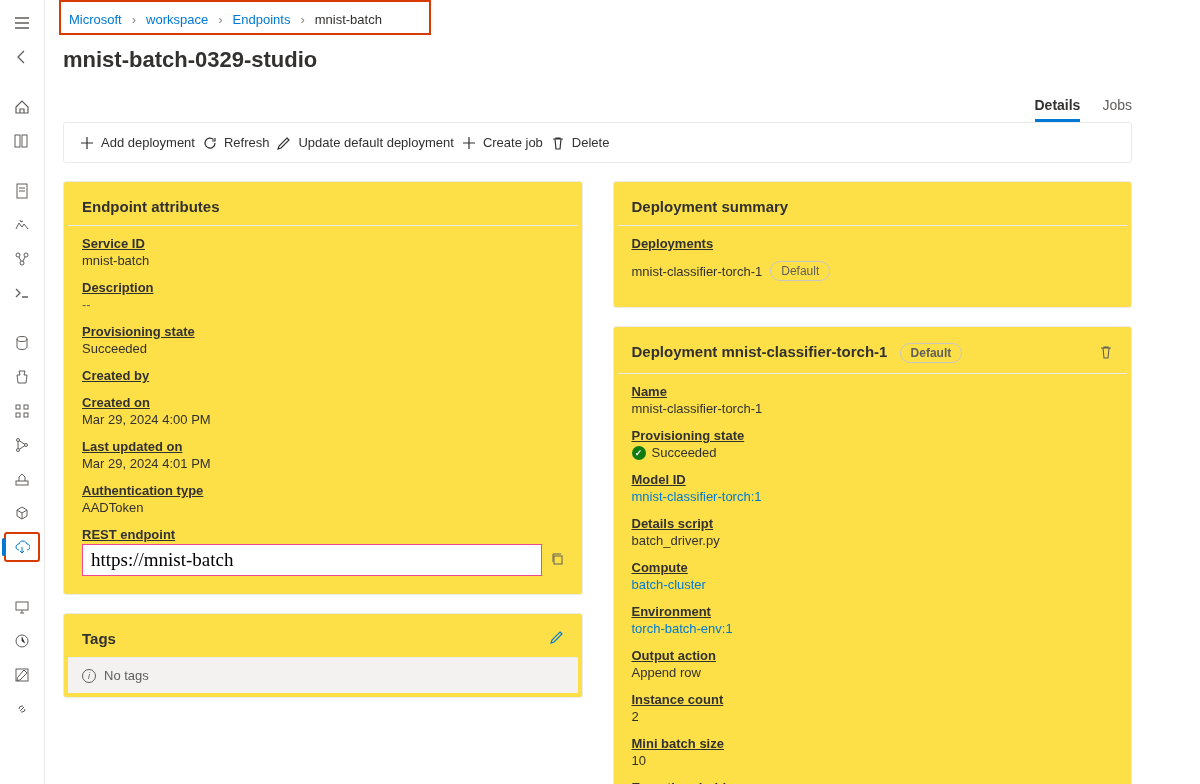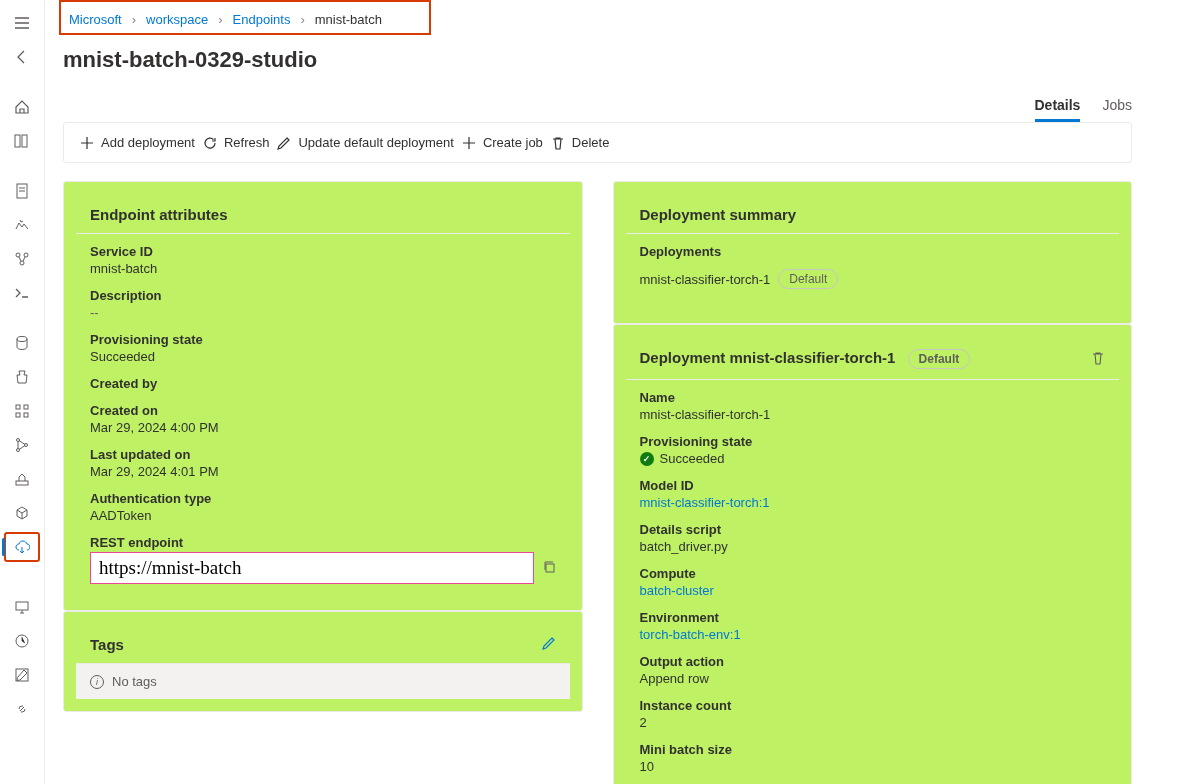--- a/index.html
+++ b/index.html
@@ -36,29 +36,29 @@
   
   
   .toolbar { display: flex; gap: 8px; padding: 12px 16px; margin-bottom: 18px; border: 1px solid #edebe9; border-radius: 3px; }
   .toolbar-btn { display: flex; align-items: center; gap: 7px; color: #323130; cursor: pointer; font-size: 13px; }
   .toolbar-btn svg { width: 14px; height: 14px; }
   
   
   .grid { display: grid; grid-template-columns: 1fr 1fr; gap: 30px; align-items: start; }
   
   
-  .card { border: 1px solid #edebe9; border-radius: 3px; padding: 12px; background: #bef264; }
+  .card { border: 1px solid #edebe9; border-radius: 3px; padding: 4px; margin-bottom: 18px; background: #fde047; }
   .card-title { font-size: 15px; font-weight: 600; padding: 12px 14px 10px 14px; border-bottom: 1px solid #edebe9; }
   .card-body { padding: 10px 14px 14px 14px; }
   .card-header-row { display: flex; align-items: center; justify-content: space-between; padding: 12px 14px 10px 14px; border-bottom: 1px solid #edebe9; }
   .card-header-row .card-title-text { font-size: 15px; font-weight: 600; }
   
   
   .attr { margin-bottom: 12px; }
-  .attr-label { font-weight: 600; font-size: 13px; margin-bottom: 2px; }
+  .attr-label { font-weight: 600; font-size: 13px; margin-bottom: 2px; text-decoration: underline; }
   .attr-value { font-size: 13px; color: #323130; }
   .attr-value.link { color: #0078d4; cursor: pointer; }
   .attr-value.empty { color: #605e5c; }
   .rest-row { display: flex; align-items: center; gap: 8px; }
   .rest-input { flex: 1; padding: 4px 8px; border: 1px solid #ec4899; font-size: 19px; font-family: Liberation Serif, serif; }
   .copy-icon { cursor: pointer; color: #605e5c; }
   
   .badge { display: inline-block; border: 1px solid #c8c6c4; border-radius: 12px; padding: 2px 10px; font-size: 12px; margin-left: 8px; color: #605e5c; }
   
   .dep-row { display: flex; align-items: center; padding: 8px 0; }

